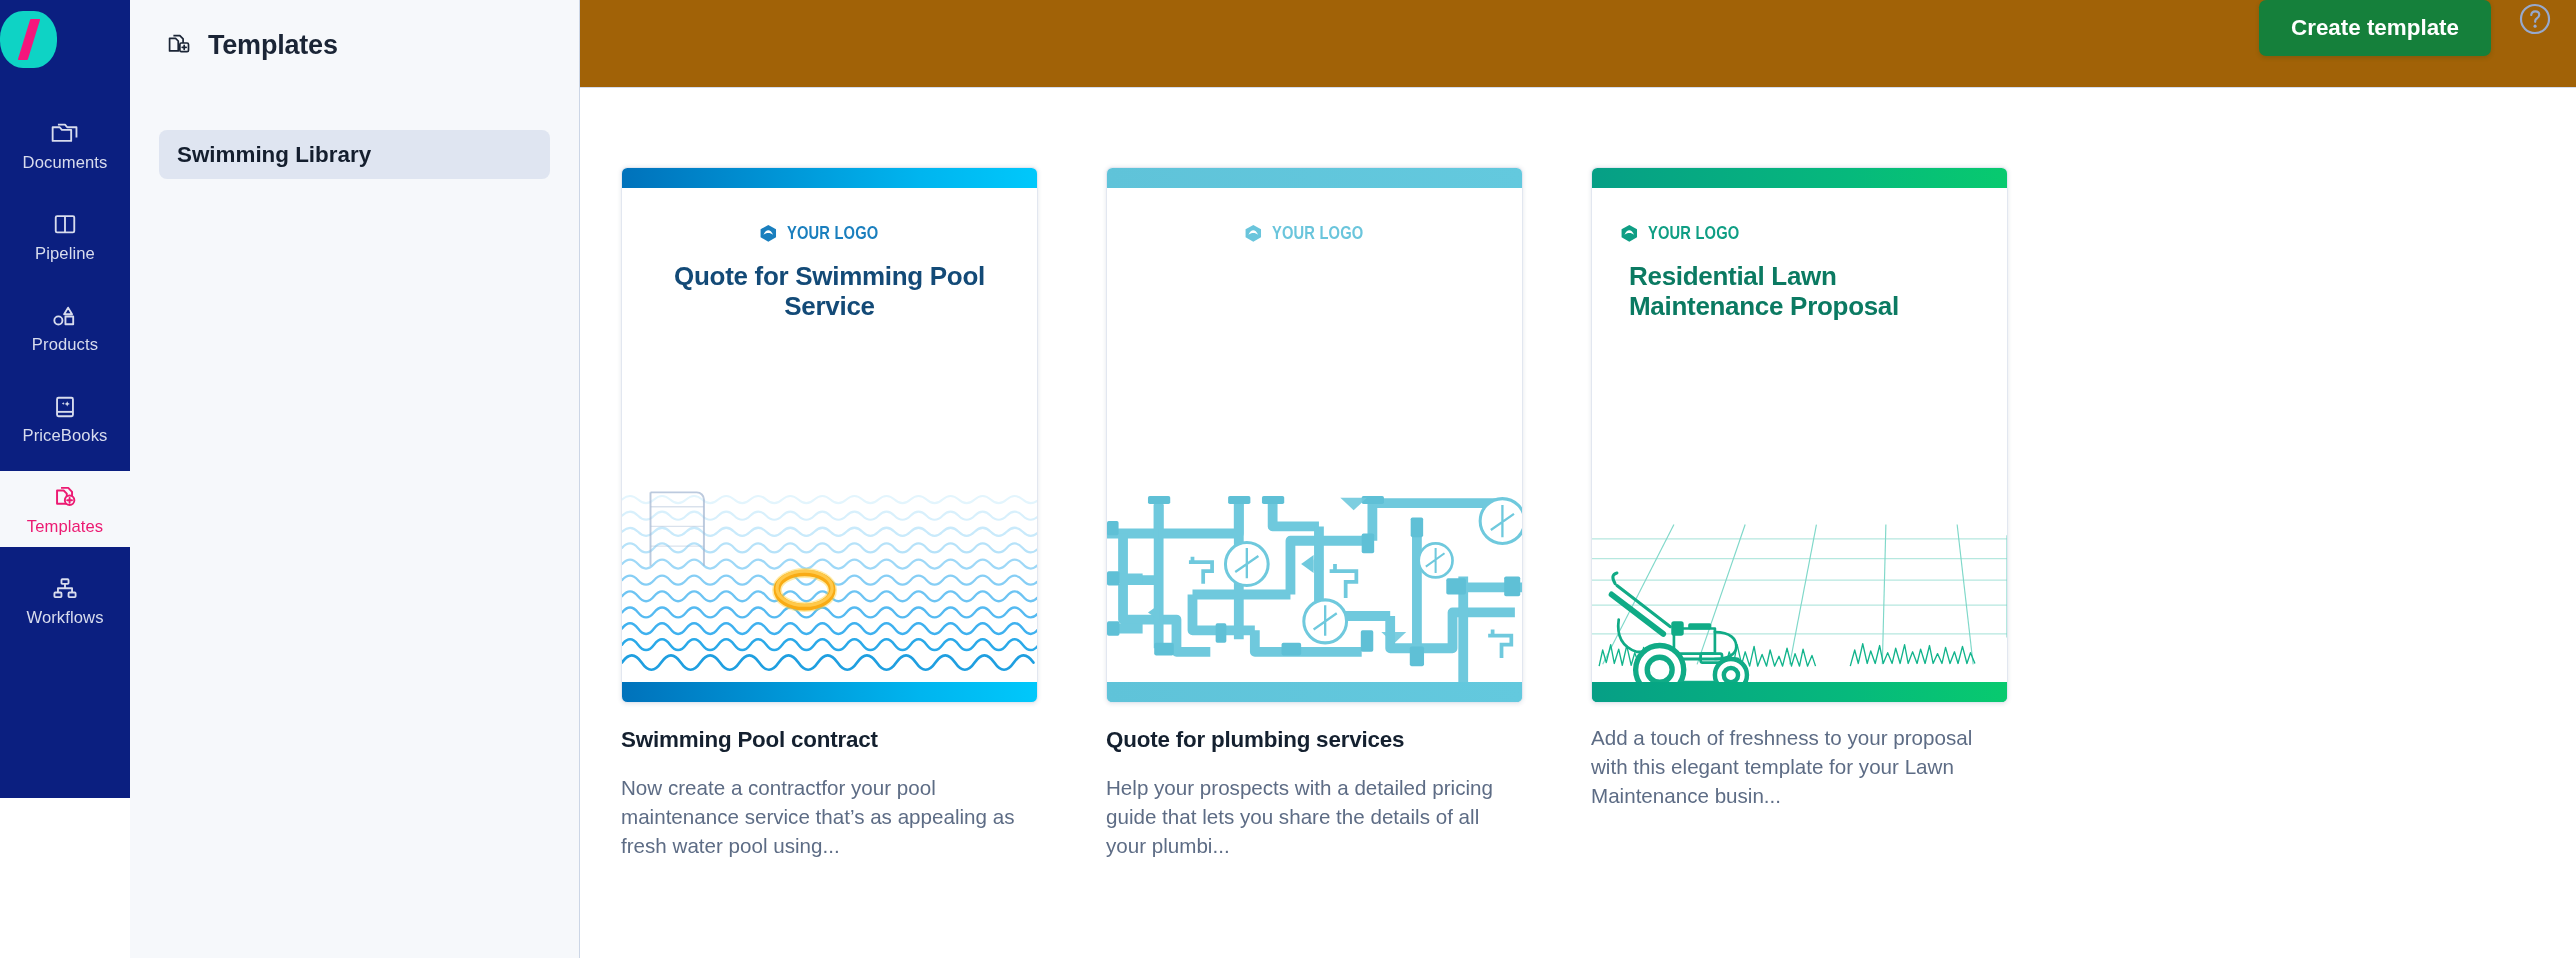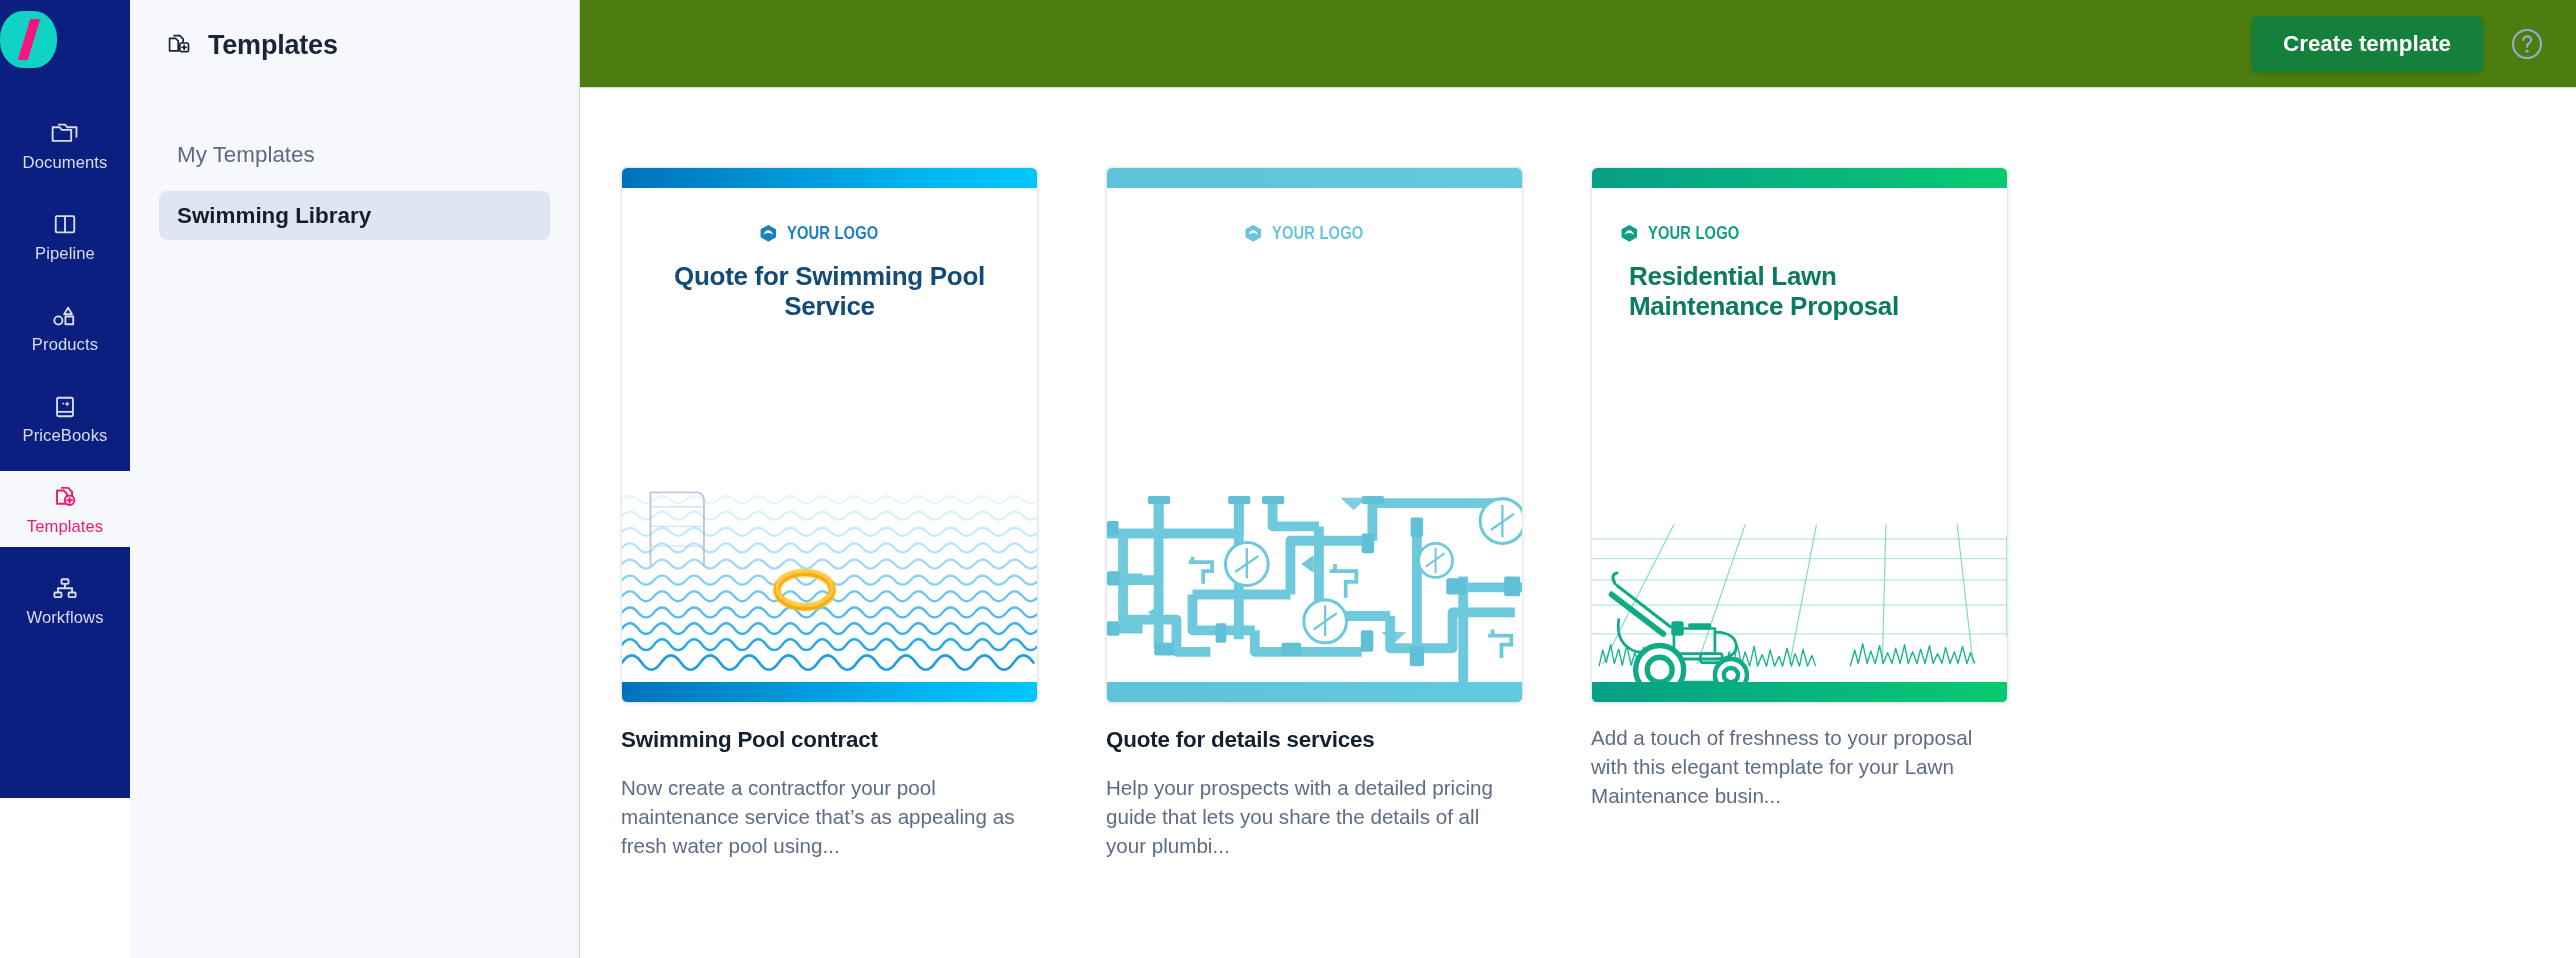--- a/index.html
+++ b/index.html
@@ -66,22 +66,22 @@
   .subnav-link.active {
     background: #dfe5f1; color: #141e2e; font-weight: bold;
   }
   .subnav-link + .subnav-link { margin-top: 11.6px; }
 
   
   .main { flex: 1; height: 958px; background: #ffffff; display: flex; flex-direction: column; }
   .topbar {
     height: 88px; flex: 0 0 88px;
     border-bottom: 1.8px solid #d4dced;
-    display: flex; align-items: center; justify-content: flex-end;
-    padding-right: 30px; gap: 25px; background: #4d7c0f;
+    display: flex; align-items: flex-start; justify-content: flex-end;
+    padding-right: 22px; gap: 25px; background: #a16207;
   }
   .btn-primary {
     background: #15803b; color: #ffffff;
     font-size: 22.4px; font-weight: bold;
     padding: 0 32px; height: 56px; line-height: 56px;
     border: none; border-radius: 7.2px; cursor: pointer;
     box-shadow: 0 1.8px 4.5px rgba(15,60,30,.18);
     font-family: "Liberation Sans", sans-serif;
   }
   .help-btn { width: 38px; height: 38px; cursor: pointer; display: block; }
@@ -220,21 +220,20 @@
         <svg viewBox="0 0 30 32" fill="none" stroke="#1b2536" stroke-width="1.9" stroke-linejoin="round">
           <path d="M4 8h6.6L13.6 11v11H4z"></path>
           <path d="M8.2 5h7.2l3.6 3.7v13.6"></path>
           <rect x="15.4" y="13.2" width="9.6" height="9.6" rx="1.6" fill="#f6f8fb"></rect>
           <path d="M20.2 15.8v4.4M18 18h4.4" stroke-linecap="round"></path>
         </svg>
       </span>
       <span class="subnav-title">Templates</span>
     </div>
     <div class="subnav-body">
-      <div class="subnav-link">My Templates</div>
       <div class="subnav-link active">Swimming Library</div>
     </div>
   </aside>
 
   <section class="main">
 
     <header class="topbar">
       <button class="btn-primary">Create template</button>
       <span class="help-btn">
         <svg viewBox="0 0 42 42" fill="none">
@@ -394,21 +393,21 @@
                     <path d="M262 22h30l-15 14z" opacity=".9"></path>
                     <path d="M308 172h28l-14 13z" opacity=".9"></path>
                   </g>
 
                   <rect x="0" y="228" width="466" height="22" fill="#63c6db"></rect>
                 </svg>
               </div>
             </div>
             <div class="pv-bottom" style="background:linear-gradient(90deg,#5fc3d9 0%,#63c9de 100%);"></div>
           </div>
-          <div class="tcard-title">Quote for details services</div>
+          <div class="tcard-title">Quote for plumbing services</div>
           <div class="tcard-desc">Help your prospects with a detailed pricing guide that lets you share the details of all your plumbi...</div>
         </article>
 
         <article class="tcard">
           <div class="preview">
             <div class="pv-top" style="background:linear-gradient(90deg,#069f86 0%,#06b97c 62%,#08ca6f 100%);"></div>
             <div class="pv-body">
 
               <div class="pv-logo left">
                 <span>

